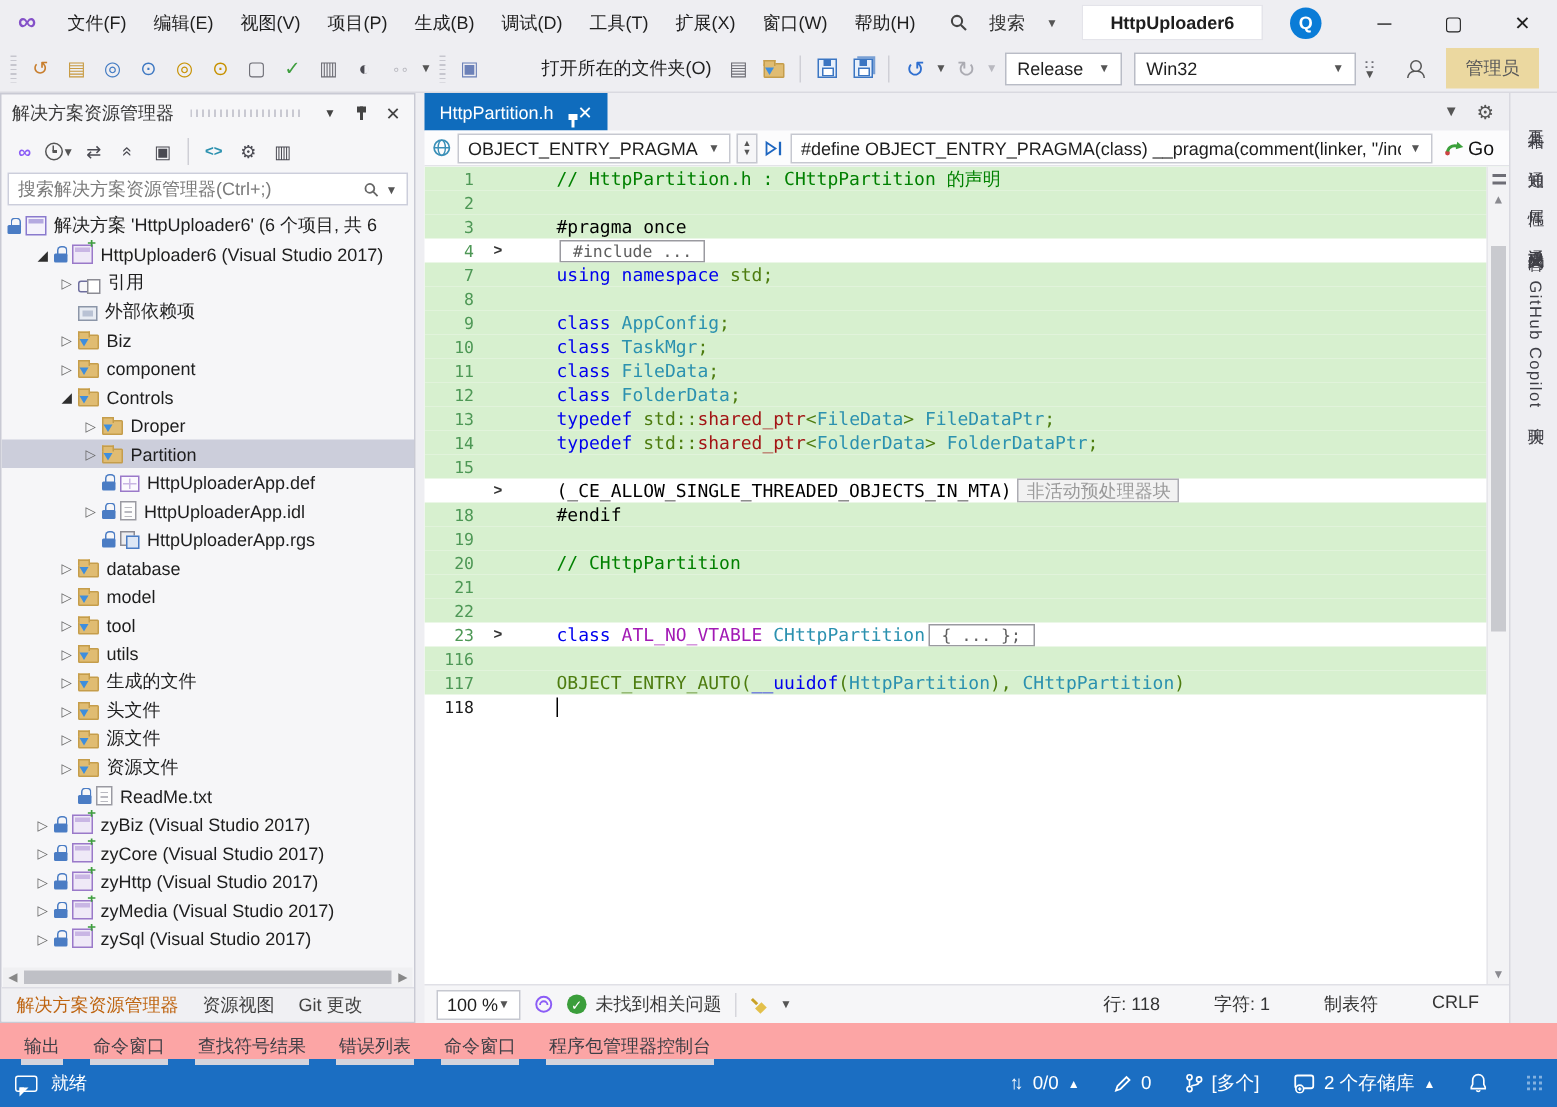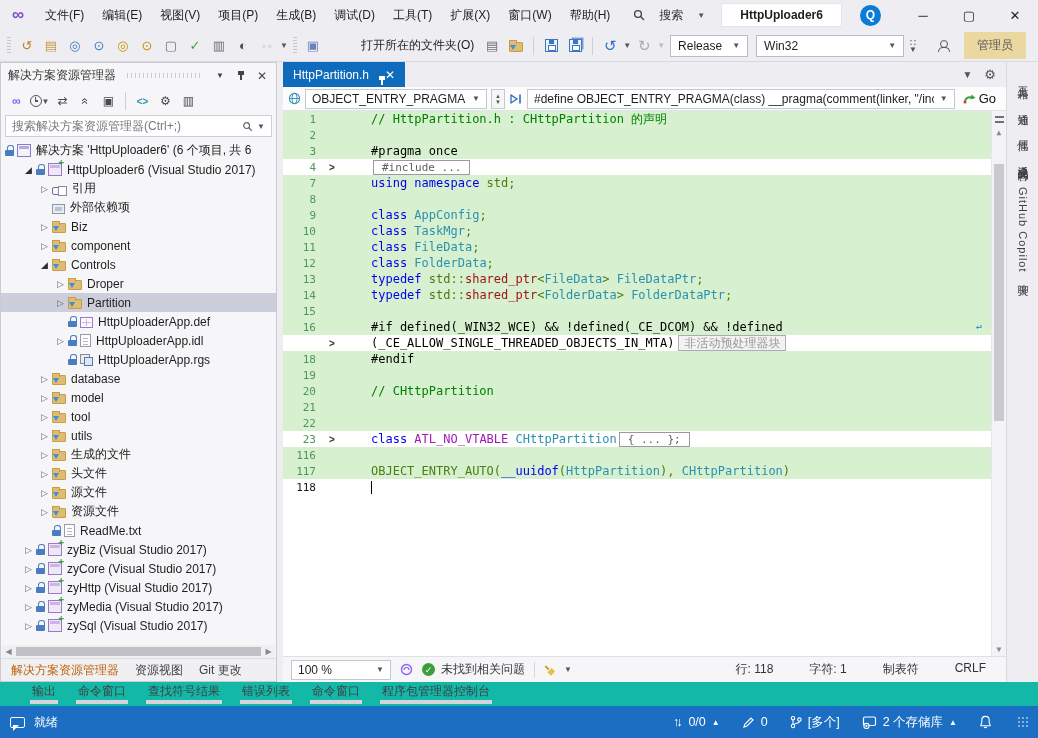--- a/index.html
+++ b/index.html
@@ -88,35 +88,35 @@
   .caret-bar { width:1px; height:13px; background:#000; display:inline-block; vertical-align:middle; }
   .sugg { position:absolute; right:24px; top:2px; color:#0F7ACC; font-size:10px; line-height:12px; }
   .vscroll { position:absolute; top:0; right:0; bottom:0; width:15px; background:#F3F3F5; border-left:1px solid #E6E6EA; display:flex; flex-direction:column; align-items:center; }
   .vs-split { width:9px; height:7px; border-top:2px solid #6E6E76; border-bottom:2px solid #6E6E76; margin:5px 0 3px; }
   .vs-arr { height:13px; color:#8A8A90; font-size:8px; display:flex; align-items:center; }
   .vs-track { flex:1; width:100%; position:relative; }
   .vs-thumb { position:absolute; left:2px; right:2px; top:5%; height:51%; background:#C9CACF; }
 
   
   .edstatus { height:26px; background:#F6F6F8; border-top:1px solid #E0E0E6; display:flex; align-items:center; padding:0 8px; gap:9px; }
-  .zoombox { width:100px; height:20px; background:#fff; border:1px solid #C6C8D0; display:flex; align-items:center; justify-content:space-between; padding:0 6px; }
+  .zoombox { width:56px; height:20px; background:#fff; border:1px solid #C6C8D0; display:flex; align-items:center; justify-content:space-between; padding:0 6px; }
   .health { display:flex; align-items:center; gap:6px; color:#3A3A3A; }
   .chk { width:13px; height:13px; border-radius:50%; background:#3B9E3B; color:#fff; font-size:9px; display:flex; align-items:center; justify-content:center; flex:none; }
   .vsep { width:1px; height:16px; background:#D6D6DC; }
   .brush { width:11px; height:11px; position:relative; transform:rotate(-45deg); }
   .brush::before { content:''; position:absolute; left:4px; top:0; width:2px; height:5px; background:#C9A227; }
   .brush::after { content:''; position:absolute; left:2px; bottom:0; width:6px; height:5px; background:#E3C04B; }
   .ed-right { margin-left:auto; display:flex; gap:36px; color:#333; padding-right:12px; }
 
   
   .rightstrip { width:32px; background:#EEEEF2; border-left:1px solid #D9D9E0; display:flex; flex-direction:column; align-items:center; padding-top:16px; gap:24px; }
   .vtab { writing-mode:vertical-rl; color:#3F3F46; font-size:11px; letter-spacing:1px; }
 
   
-  .bottomtabs { height:24px; background:#14b8a6; display:flex; align-items:flex-start; padding-left:24px; gap:6px; }
+  .bottomtabs { height:24px; background:#fca5a5; display:flex; align-items:flex-end; padding-left:8px; gap:6px; }
   .btab { padding:1px 8px 0; color:#3F3F46; position:relative; }
   .btab::after { content:''; position:absolute; left:6px; right:6px; bottom:-4px; height:4px; background:#D4D4DC; }
   .statusbar { height:32px; background:#1B6EC2; color:#fff; display:flex; align-items:center; padding:0 10px; }
   .sb-left { display:flex; align-items:center; gap:9px; }
   .bub { width:15px; height:11px; border:1.5px solid #fff; border-radius:2px; position:relative; }
   .bub::after { content:''; position:absolute; left:2px; bottom:-4px; border:3px solid transparent; border-top-color:#fff; border-left-color:#fff; }
   .sb-right { margin-left:auto; display:flex; align-items:center; gap:22px; }
   .sb-item { display:flex; align-items:center; gap:6px; font-size:12.5px; }
   .sb-caret { font-size:8px; }
   .sb-grip { width:10px; height:10px; margin-left:4px; background:
@@ -577,26 +577,20 @@
         <div class="code-row g">
           <span class="ln">14</span>
           <span class="cm"></span>
           <span class="ct"><span class="s-kw">typedef</span><span class="s-txt"> std::</span><span class="s-red">shared_ptr</span><span class="s-txt">&lt;</span><span class="s-type">FolderData</span><span class="s-txt">&gt; </span><span class="s-type">FolderDataPtr</span><span class="s-txt">;</span></span>
         </div>
         <div class="code-row g">
           <span class="ln">15</span>
           <span class="cm"></span>
           <span class="ct"></span>
         </div>
-        <div class="code-row g">
-          <span class="ln">16</span>
-          <span class="cm"></span>
-          <span class="ct"><span class="s-gray">#if defined(_WIN32_WCE) &amp;&amp; !defined(_CE_DCOM) &amp;&amp; !defined</span></span>
-          <span class="sugg">↩</span>
-        </div>
         <div class="code-row w">
           <span class="ln"></span>
           <span class="cm">&gt;</span>
           <span class="ct"><span class="s-gray">(_CE_ALLOW_SINGLE_THREADED_OBJECTS_IN_MTA)</span><span class="ibox">非活动预处理器块</span></span>
         </div>
         <div class="code-row g">
           <span class="ln">18</span>
           <span class="cm"></span>
           <span class="ct"><span class="s-gray">#endif</span></span>
         </div>

